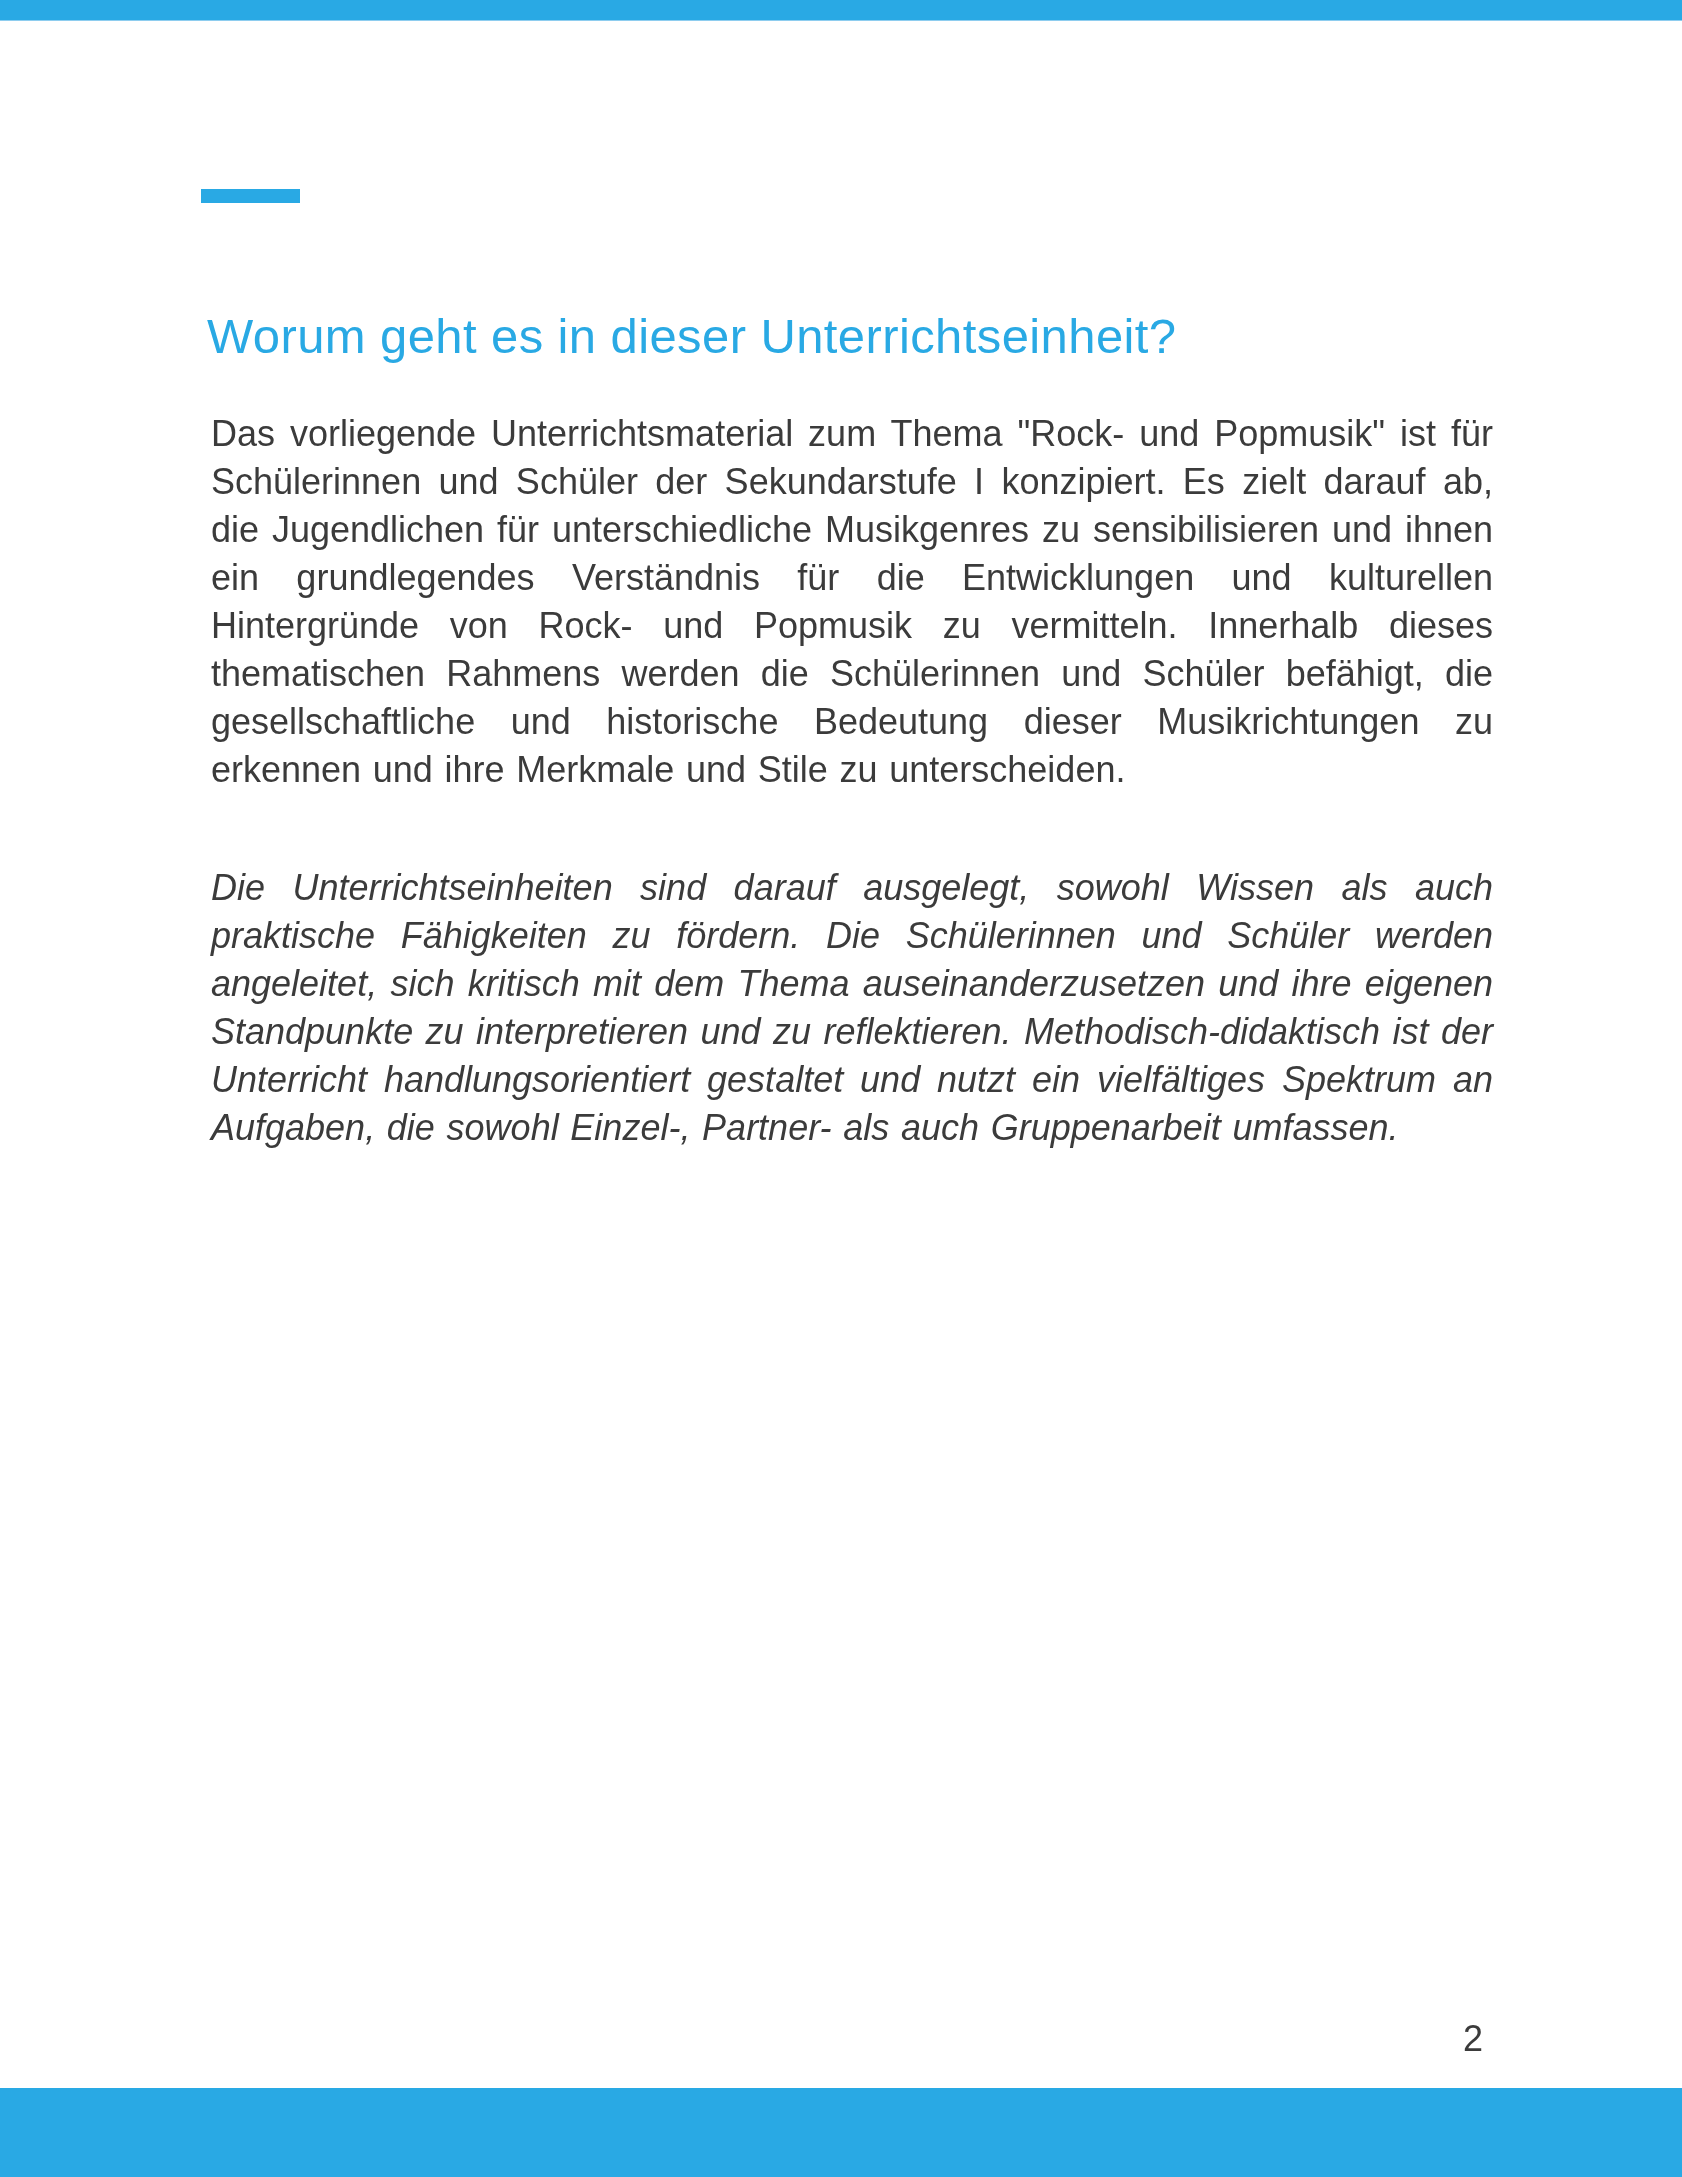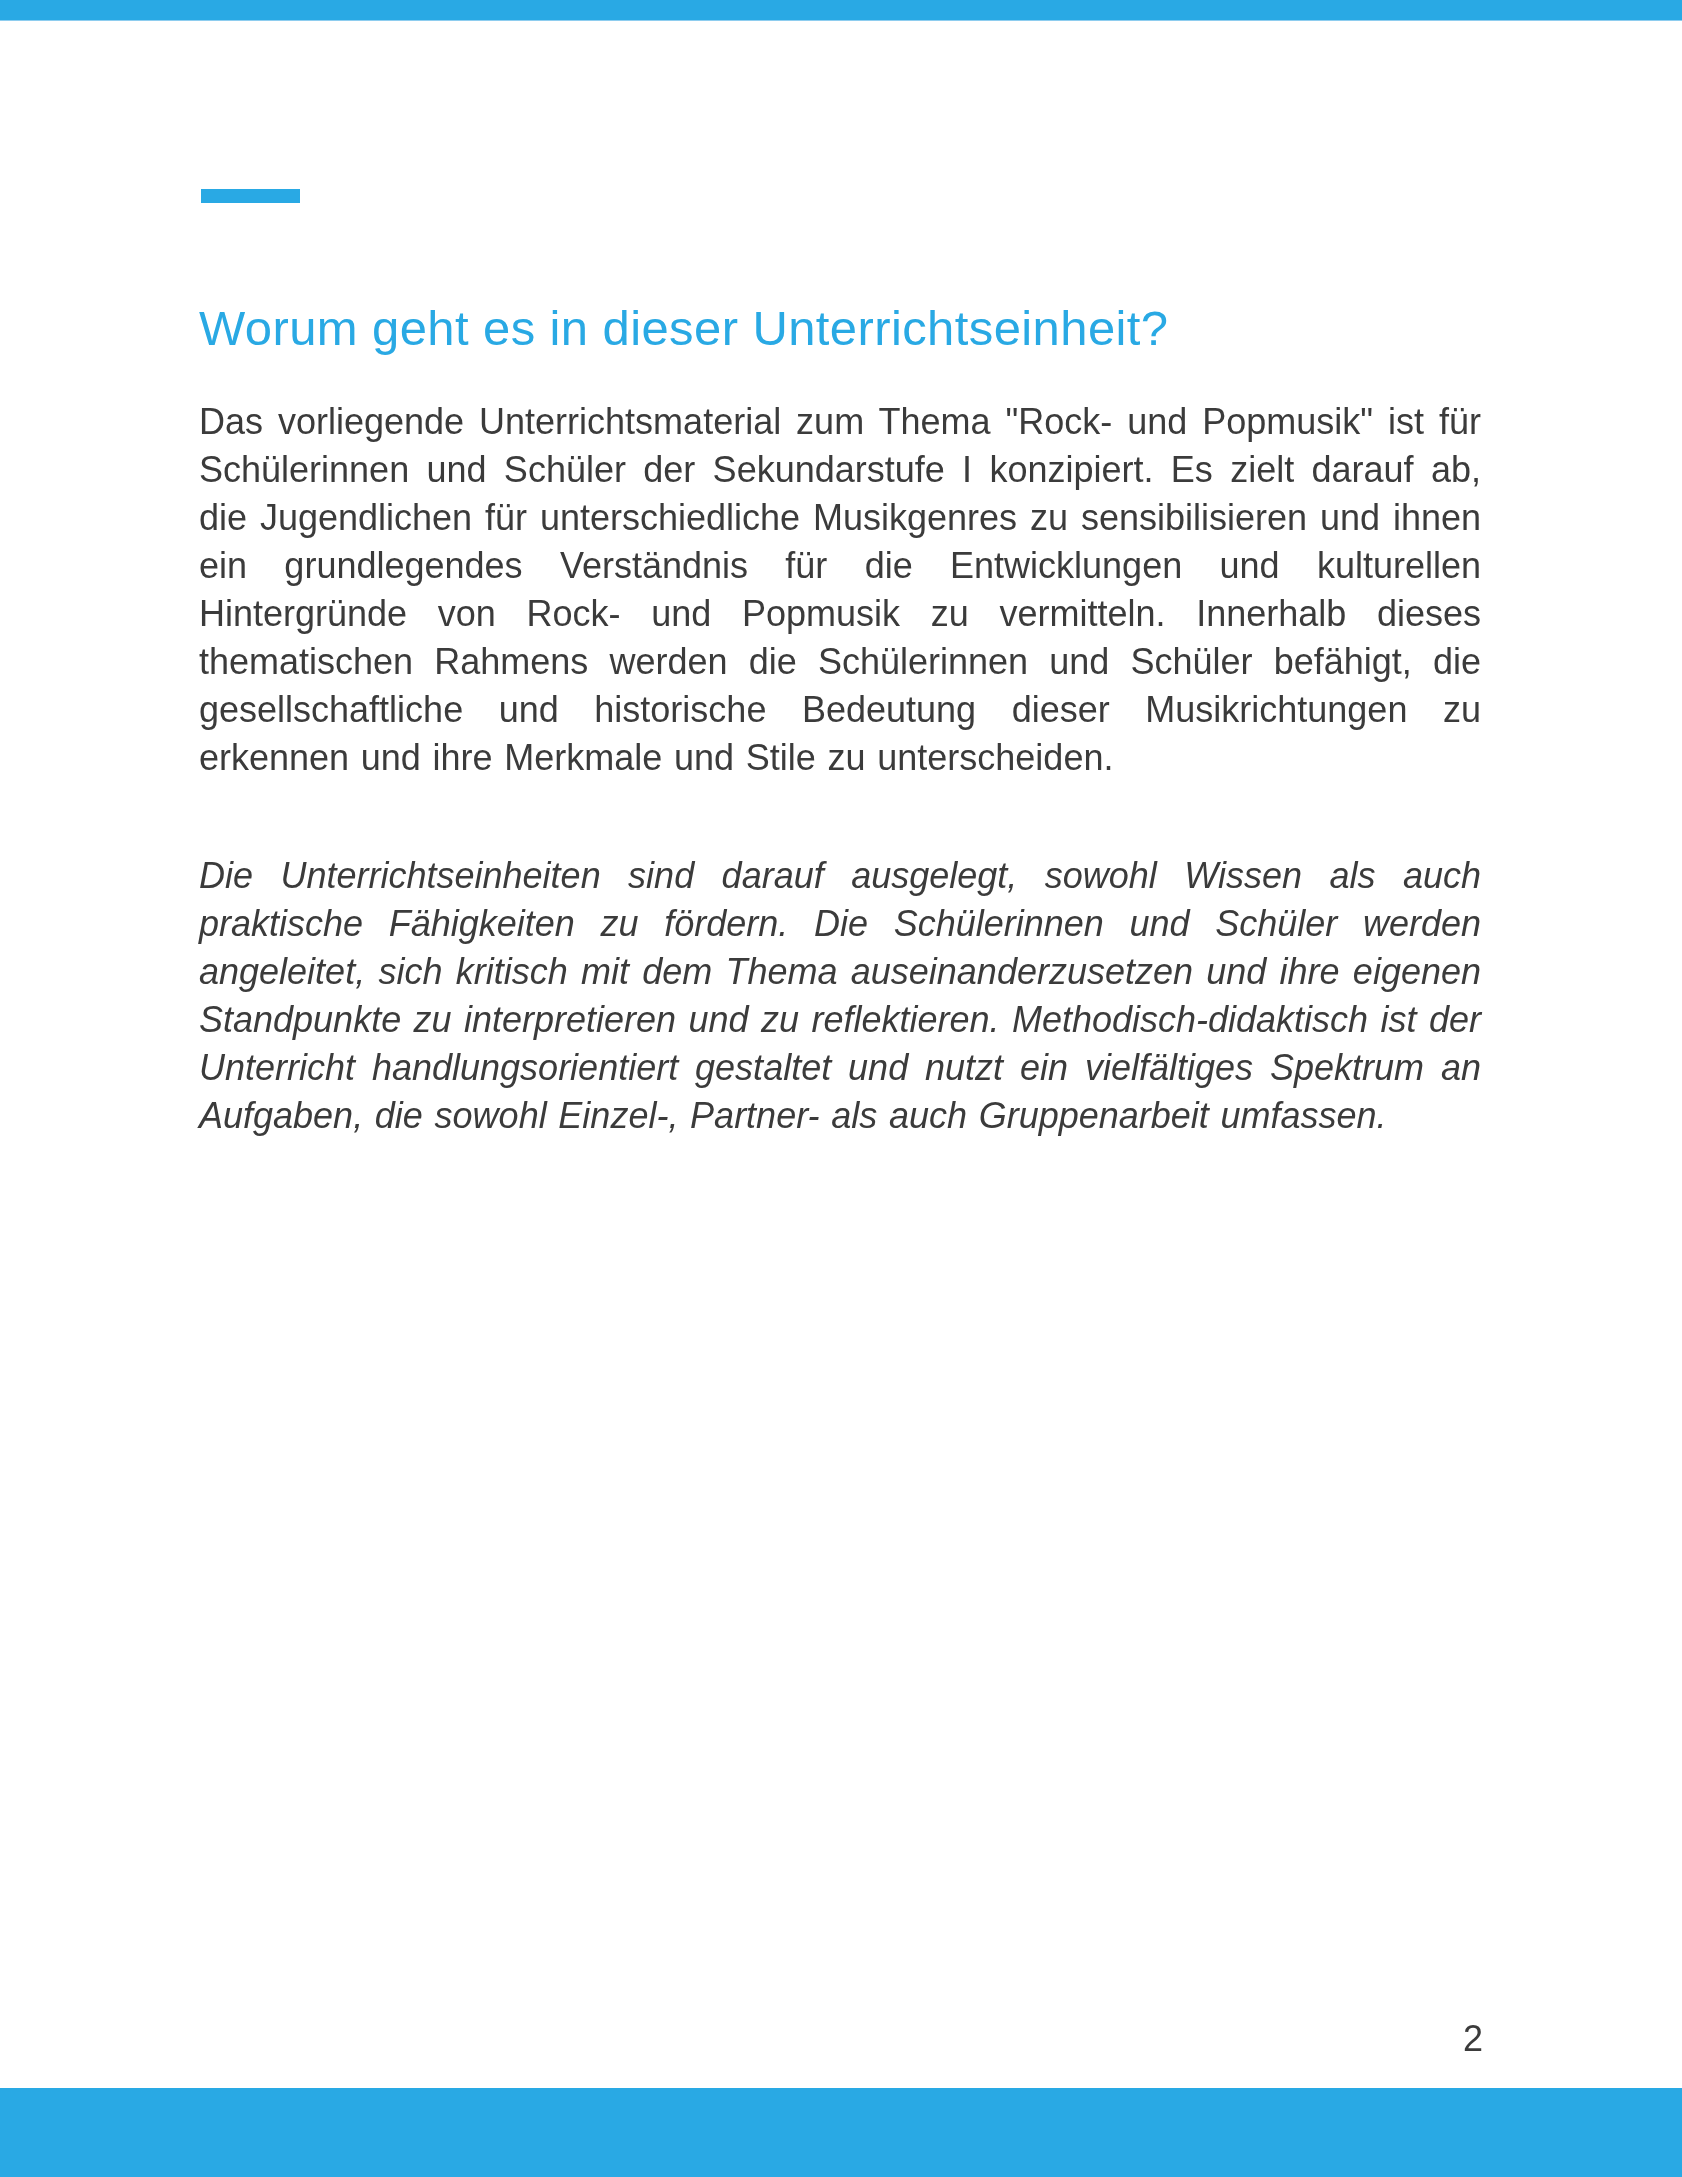--- a/index.html
+++ b/index.html
@@ -38,32 +38,32 @@
     top: 189px;
     width: 99px;
     height: 14px;
     background: var(--accent, #29a9e4);
   }
   .heading {
     position: absolute;
     left: 199px;
     top: 301px;
     width: 1282px;
-    margin: 0;
+    margin: 8px;
     font-size: 49px;
     line-height: 55px;
     font-weight: 400;
     letter-spacing: 0.4px;
     color: var(--accent, #29a9e4);
   }
   .body {
     position: absolute;
     left: 199px;
     width: 1282px;
-    margin: 0;
+    margin: 12px;
     font-size: 36px;
     line-height: 48px;
     font-weight: 400;
     color: var(--text, #3b3b3b);
     text-align: justify;
     text-align-last: left;
     word-spacing: 1.7px;
   }
   .p1 { top: 398px; }
   .p2 { top: 852px; font-style: italic; }

